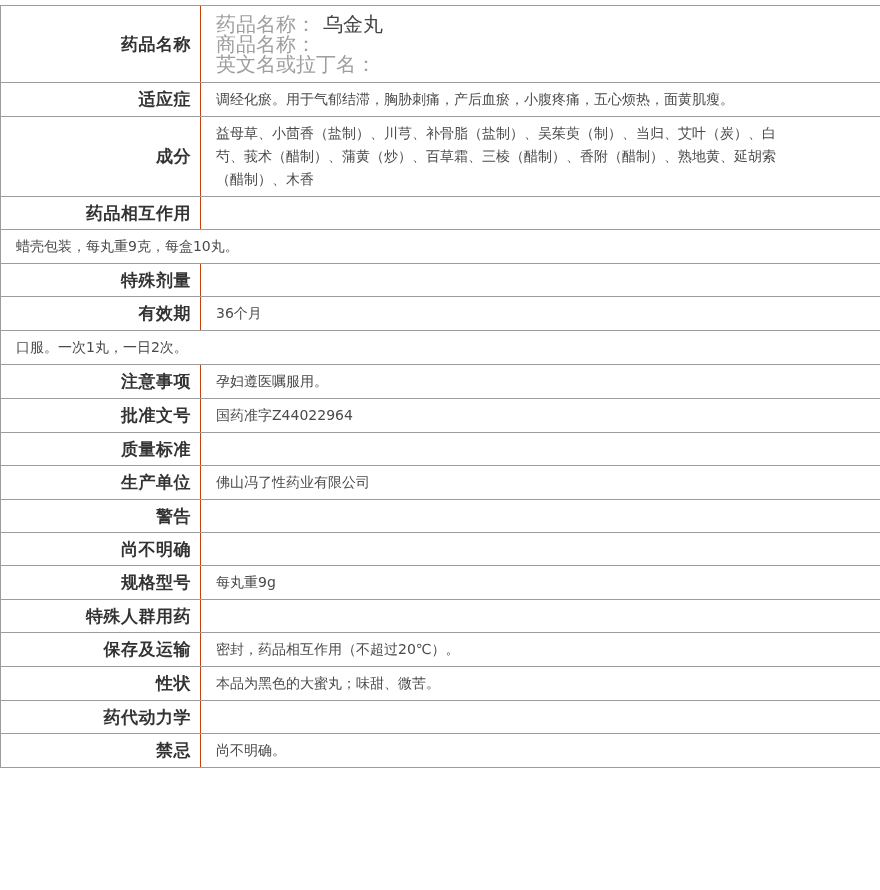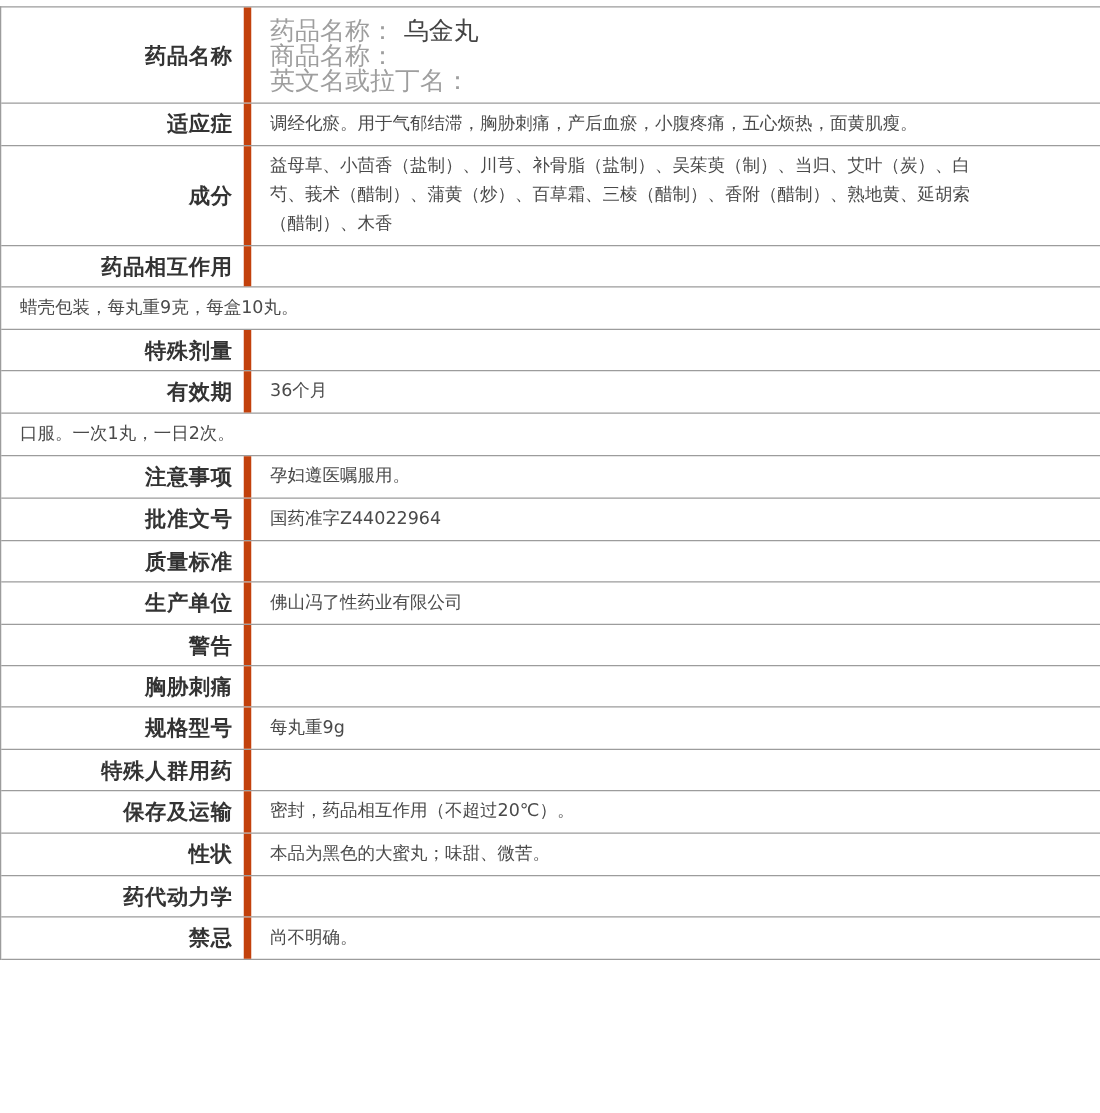--- a/index.html
+++ b/index.html
@@ -21,21 +21,21 @@
   .row {
     display: flex;
     border-bottom: 1px solid #9c9c9c;
     min-height: 32px;
     box-sizing: content-box;
   }
   .cell-label {
     flex: 0 0 200px;
     width: 200px;
     box-sizing: border-box;
-    border-right: 6px solid #c2410c;
+    border-right: 1px solid #c2410c;
     display: flex;
     align-items: center;
     justify-content: flex-end;
     padding: 4px 9px 4px 4px;
     font-size: 17px;
     font-weight: bold;
     letter-spacing: 0.5px;
     color: #333333;
     text-align: center;
   }
@@ -141,21 +141,21 @@
         <span>佛山冯了性药业有限公司</span>
       </div>
     </div>
     <div class="row">
       <div class="cell-label">警告</div>
       <div class="cell-content">
         <span></span>
       </div>
     </div>
     <div class="row">
-      <div class="cell-label">胸胁刺痛</div>
+      <div class="cell-label">尚不明确</div>
       <div class="cell-content">
         <span></span>
       </div>
     </div>
     <div class="row">
       <div class="cell-label">规格型号</div>
       <div class="cell-content">
         <span>每丸重9g</span>
       </div>
     </div>

